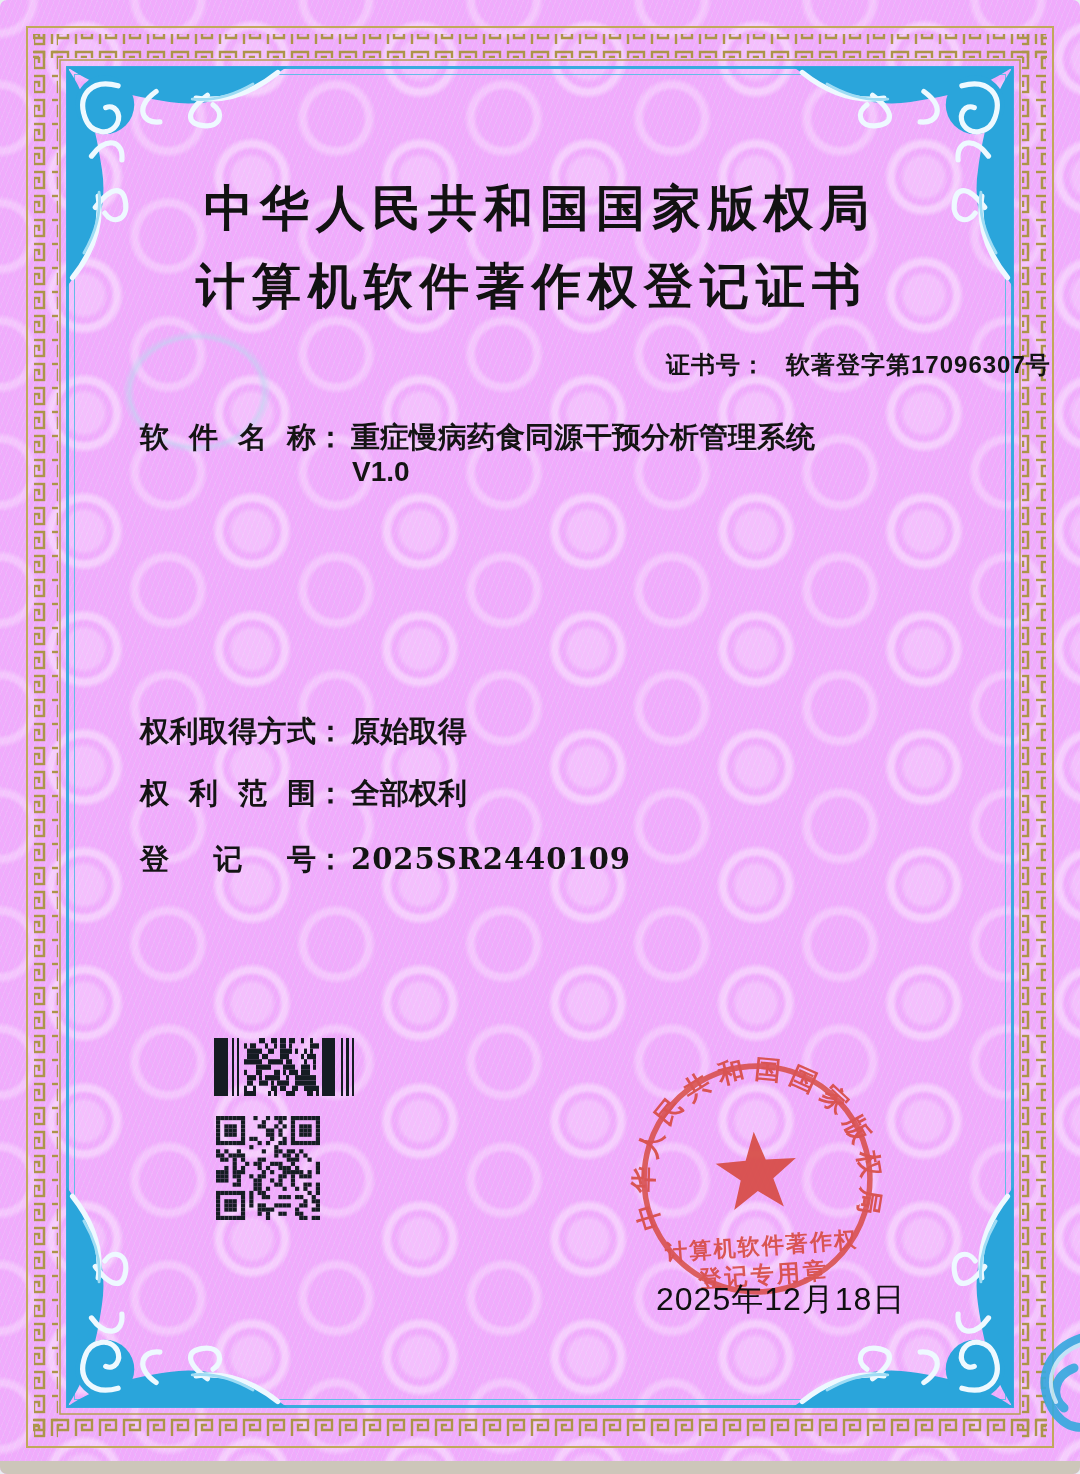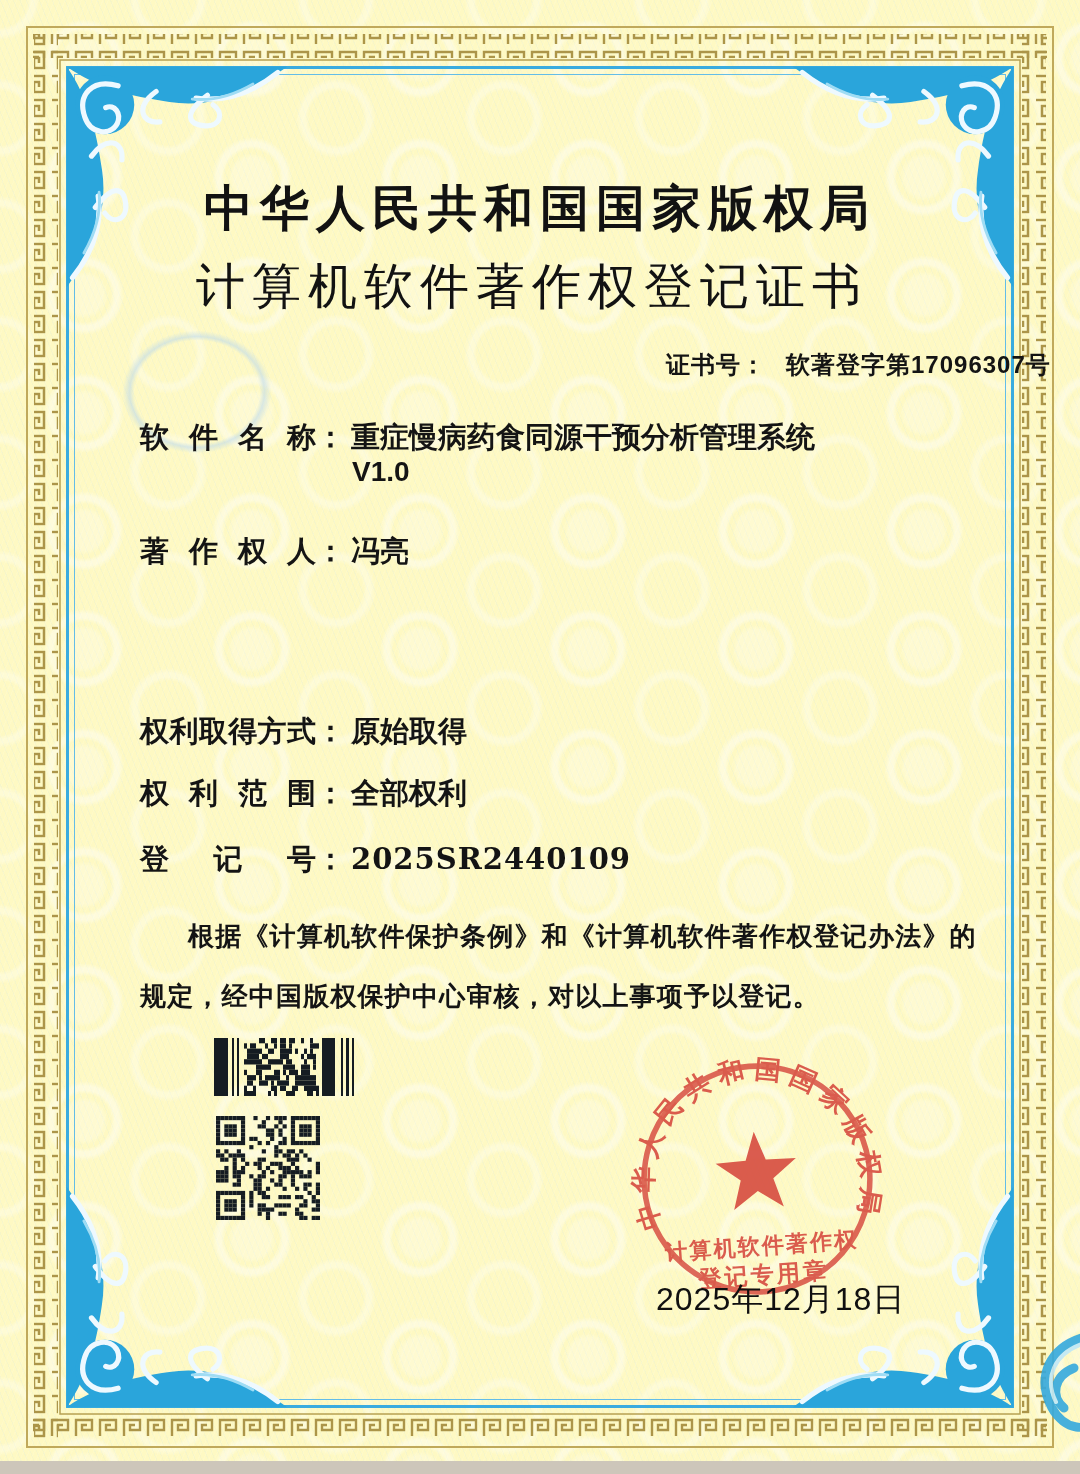--- a/index.html
+++ b/index.html
@@ -1,20 +1,21 @@
 <!DOCTYPE html>
 <html><head>
 <meta charset="utf-8">
 <style>
   html,body{margin:0;padding:0;background:#e9eef2;}
   .page{
     position:relative;width:1080px;height:1474px;overflow:hidden;
-    background-color:#fef9c3;
+    background-color:#f0abfc;
     font-family:"Liberation Sans", sans-serif;
     color:#141414;
+    border-radius:7px;
   }
   
   .wm-layer{
     position:absolute;inset:0;pointer-events:none;
     background-image:
       radial-gradient(circle at 84px 59px, rgba(255,255,255,0) 27px, rgba(255,255,255,.40) 31px, rgba(255,255,255,.40) 35px, rgba(255,255,255,0) 40px),
       radial-gradient(circle at 84px 59px, rgba(255,255,255,.24) 0 19px, rgba(255,255,255,0) 24px),
       radial-gradient(circle at 84px 59px, rgba(255,255,255,0) 27px, rgba(255,255,255,.30) 31px, rgba(255,255,255,.30) 35px, rgba(255,255,255,0) 40px),
       repeating-linear-gradient(112deg, rgba(255,255,255,.10) 0 1px, rgba(0,0,0,0) 1px 5px),
       repeating-linear-gradient(68deg, rgba(190,220,240,.12) 0 1px, rgba(0,0,0,0) 1px 6px);
@@ -34,21 +35,21 @@
   .corner.tr{right:63px;top:63px;transform:scaleX(-1);}
   .corner.bl{left:63px;bottom:63px;transform:scaleY(-1);}
   .corner.br{right:63px;bottom:63px;transform:scale(-1,-1);}
 
   .authority{
     position:absolute;left:0;right:0;top:176px;text-align:center;
     font-family:"Liberation Serif", serif;font-weight:900;font-size:49px;letter-spacing:7px;color:#121212;
   }
   .doc-title{
     position:absolute;left:0;right:16px;top:254px;text-align:center;
-    font-family:"Liberation Serif", serif;font-weight:400;font-size:49px;letter-spacing:7px;color:#121212;
+    font-family:"Liberation Serif", serif;font-weight:700;font-size:49px;letter-spacing:7px;color:#121212;
   }
   .certno{position:absolute;left:666px;top:349px;font-size:24px;font-weight:700;letter-spacing:1px;}
   .certno .val{margin-left:20px;margin-top:44px;}
 
   .field{position:absolute;left:140px;font-size:29px;font-weight:700;white-space:nowrap;}
   .jlabel{display:inline-block;width:176px;text-align:justify;text-align-last:justify;vertical-align:bottom;font-family:Liberation Mono, monospace;}
   .fvalue{margin-left:6px;text-align:right;}
   .version-line{position:absolute;left:352px;font-size:28px;font-weight:700;font-family:Liberation Sans, sans-serif;}
   .regno .fvalue{font-family:"DejaVu Serif", serif;font-size:29px;letter-spacing:1px;}
 
@@ -174,40 +175,33 @@
 
   <div class="certno">
     <span>证书号：</span><span class="val">软著登字第17096307号</span>
   </div>
 
   <div class="field" style="top:418px;">
     <span class="jlabel">软件名称</span><span>：</span><span class="fvalue">重症慢病药食同源干预分析管理系统</span>
   </div>
   <div class="version-line" style="top:456px;">V1.0</div>
 
-  <div class="field" style="top:532px;">
-    <span class="jlabel">著作权人</span><span>：</span><span class="fvalue">冯亮</span>
-  </div>
 
   <div class="field" style="top:712px;">
     <span class="jlabel">权利取得方式</span><span>：</span><span class="fvalue">原始取得</span>
   </div>
 
   <div class="field" style="top:774px;">
     <span class="jlabel">权利范围</span><span>：</span><span class="fvalue">全部权利</span>
   </div>
 
   <div class="field regno" style="top:840px;">
     <span class="jlabel">登记号</span><span>：</span><span class="fvalue">2025SR2440109</span>
   </div>
 
-  <div class="body-par">
-    <span class="l1">根据《计算机软件保护条例》和《计算机软件著作权登记办法》的</span>
-    <span class="l2">规定，经中国版权保护中心审核，对以上事项予以登记。</span>
-  </div>
 
   <svg class="barcode" id="barcodeSvg" viewBox="0 0 160 58">
       <rect x="0" y="0" width="14" height="58" fill="#151c22"></rect>
       <rect x="18" y="0" width="2" height="58" fill="#151c22"></rect>
       <rect x="23" y="0" width="2" height="58" fill="#151c22"></rect>
       <rect x="30" y="5.3" width="3" height="5.3" fill="#151c22"></rect>
       <rect x="30" y="21.2" width="3" height="5.3" fill="#151c22"></rect>
       <rect x="30" y="31.799999999999997" width="3" height="5.3" fill="#151c22"></rect>
       <rect x="30" y="47.699999999999996" width="3" height="5.3" fill="#151c22"></rect>
       <rect x="30" y="53" width="3" height="5.3" fill="#151c22"></rect>

